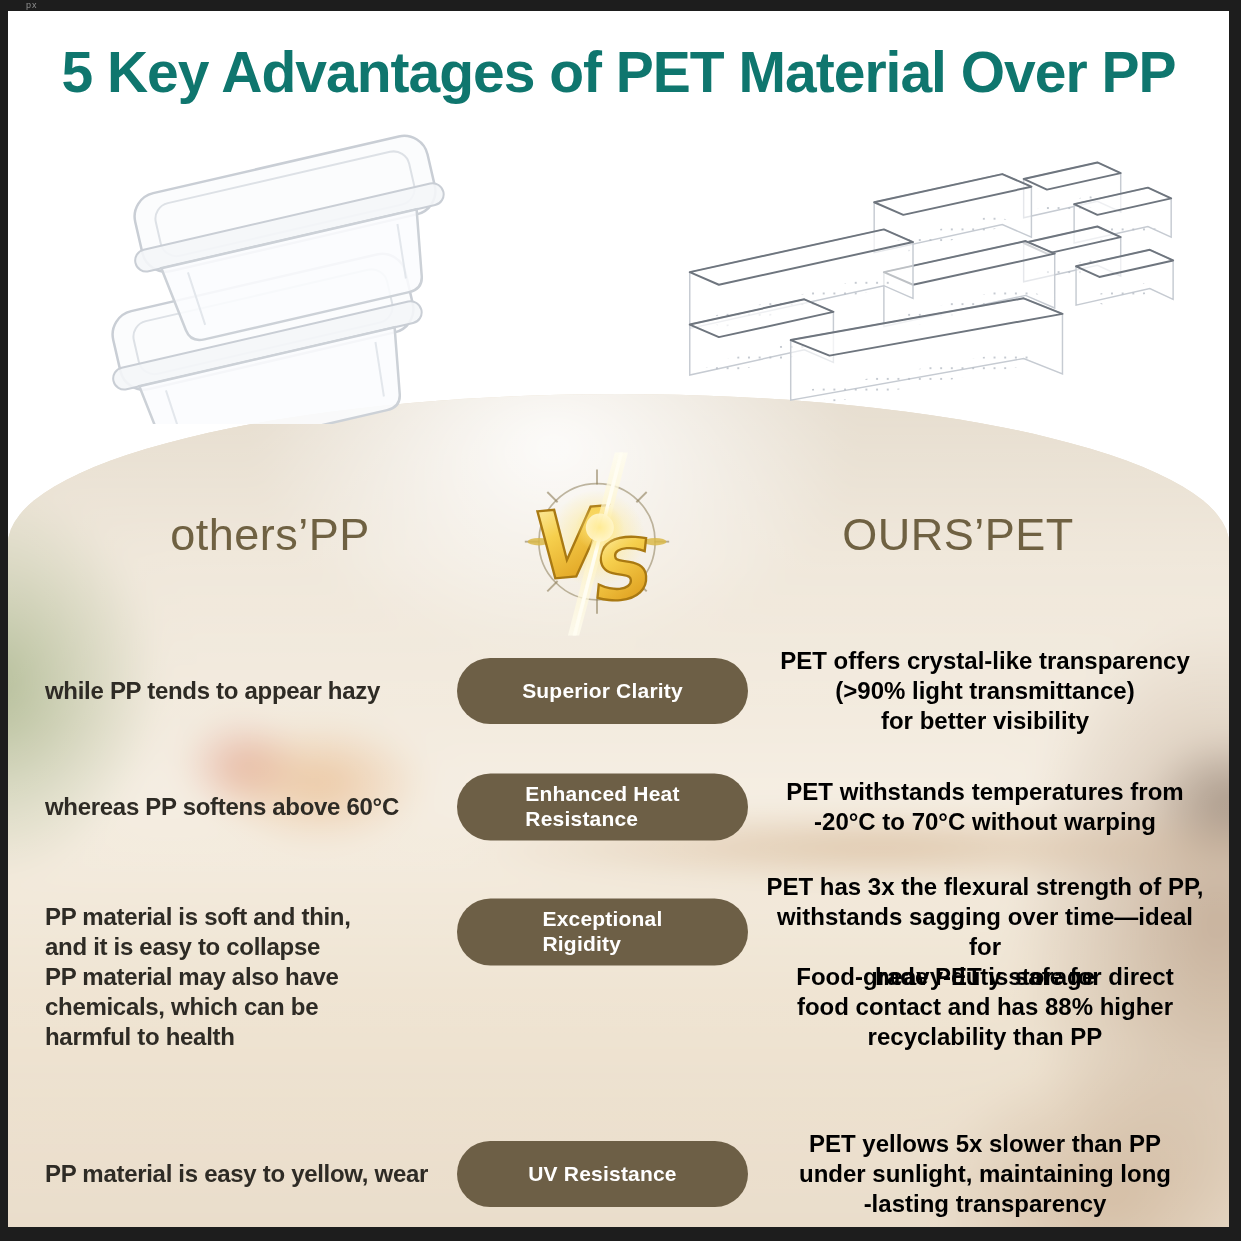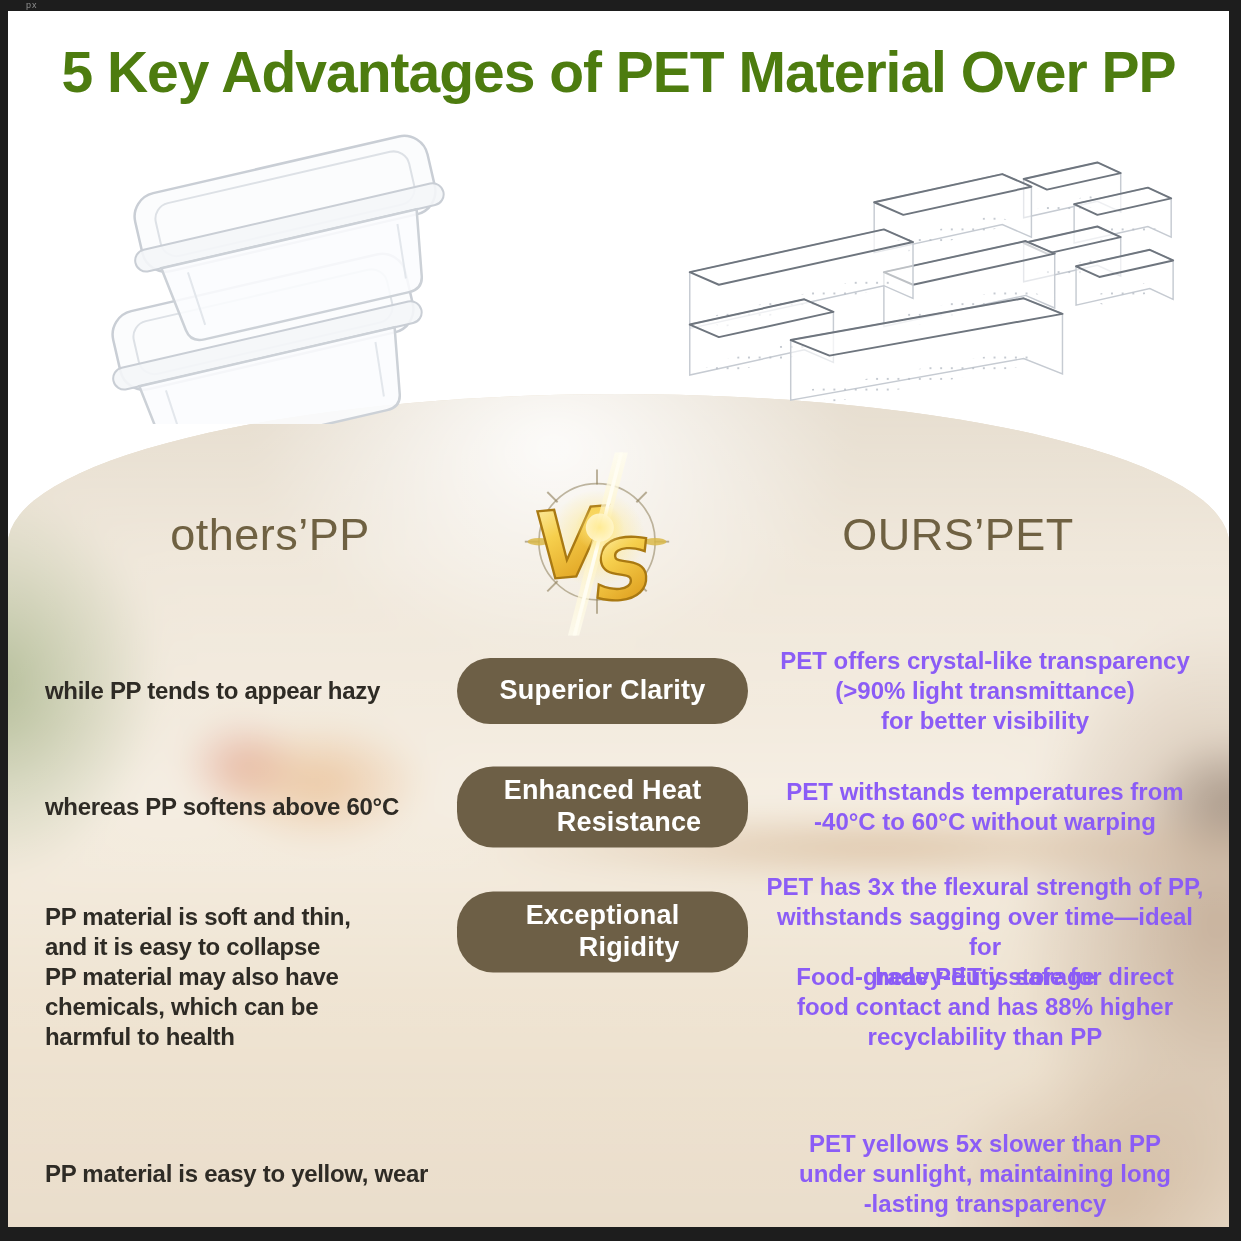--- a/index.html
+++ b/index.html
@@ -14,21 +14,21 @@
   }
   .canvas{
     position:absolute;left:8px;top:11px;right:12px;bottom:14px;
     background:#ffffff;overflow:hidden;
   }
   
   .title{
     position:absolute;top:28px;left:0;width:100%;
     text-align:center;white-space:nowrap;
     font-size:57px;font-weight:800;letter-spacing:-1px;
-    color:#4d7c0f;
+    color:#0f766e;
   }
   
   .dome{
     position:absolute;left:0;top:383px;width:1221px;bottom:0;
     border-radius:611px 611px 0 0 / 150px 150px 0 0;
     overflow:hidden;background:#ece2d1;
   }
   .kitchen{
     position:absolute;left:-40px;top:-40px;right:-40px;bottom:-40px;
     filter:blur(14px);
@@ -64,27 +64,27 @@
   .pp-text{
     position:absolute;left:37px;width:425px;top:50%;transform:translateY(-50%);
     text-align:left;white-space:pre-line;
     font-size:24px;font-weight:700;line-height:1.25;color:#2e2b25;letter-spacing:-0.3px;
   }
   .pill{
     position:absolute;left:449px;width:291px;top:50%;transform:translateY(-50%);
     box-sizing:border-box;min-height:66px;padding:9px 12px;
     display:flex;align-items:center;justify-content:center;
     background:#6d5f46;border-radius:36px;
-    color:#ffffff;font-size:27px;font-weight:800;line-height:1.17;
-    text-align:right;white-space:pre-line;letter-spacing:0.2px;
+    color:#ffffff;font-size:21px;font-weight:800;line-height:1.17;
+    text-align:left;white-space:pre-line;letter-spacing:0.2px;
   }
   .pet-text{
     position:absolute;left:757px;width:440px;top:50%;transform:translateY(-50%);
     text-align:center;white-space:pre-line;
-    font-size:24px;font-weight:700;line-height:1.25;color:#8b5cf6;
+    font-size:24px;font-weight:700;line-height:1.25;color:#000000;
   }
 </style>
 </head>
 <body>
 
 <span class="frame-artifact">px</span>
 
 <div class="canvas">
 
   <div class="title">5 Key Advantages of PET Material Over PP</div>
@@ -218,39 +218,40 @@
     <div class="pill">Superior Clarity</div>
     <div class="pet-text">PET offers crystal-like transparency
 (&gt;90% light transmittance)
 for better visibility</div>
   </div>
   <div class="row row-2">
     <div class="pp-text">whereas PP softens above 60°C</div>
     <div class="pill">Enhanced Heat
 Resistance</div>
     <div class="pet-text">PET withstands temperatures from
--40°C to 60°C without warping</div>
+-20°C to 70°C without warping</div>
   </div>
   <div class="row row-3">
     <div class="pp-text">PP material is soft and thin,
 and it is easy to collapse</div>
     <div class="pill">Exceptional
 Rigidity</div>
     <div class="pet-text">PET has 3x the flexural strength of PP,
 withstands sagging over time—ideal for
 heavy-duty storage</div>
   </div>
   <div class="row row-4">
     <div class="pp-text">PP material may also have
 chemicals, which can be
 harmful to health</div>
     <div class="pet-text">Food-grade PET is safe for direct
 food contact and has 88% higher
 recyclability than PP</div>
   </div>
   <div class="row row-5">
     <div class="pp-text">PP material is easy to yellow, wear</div>
+    <div class="pill">UV Resistance</div>
     <div class="pet-text">PET yellows 5x slower than PP
 under sunlight, maintaining long
 -lasting transparency</div>
   </div>
 
 </div>
 
 </body></html>

